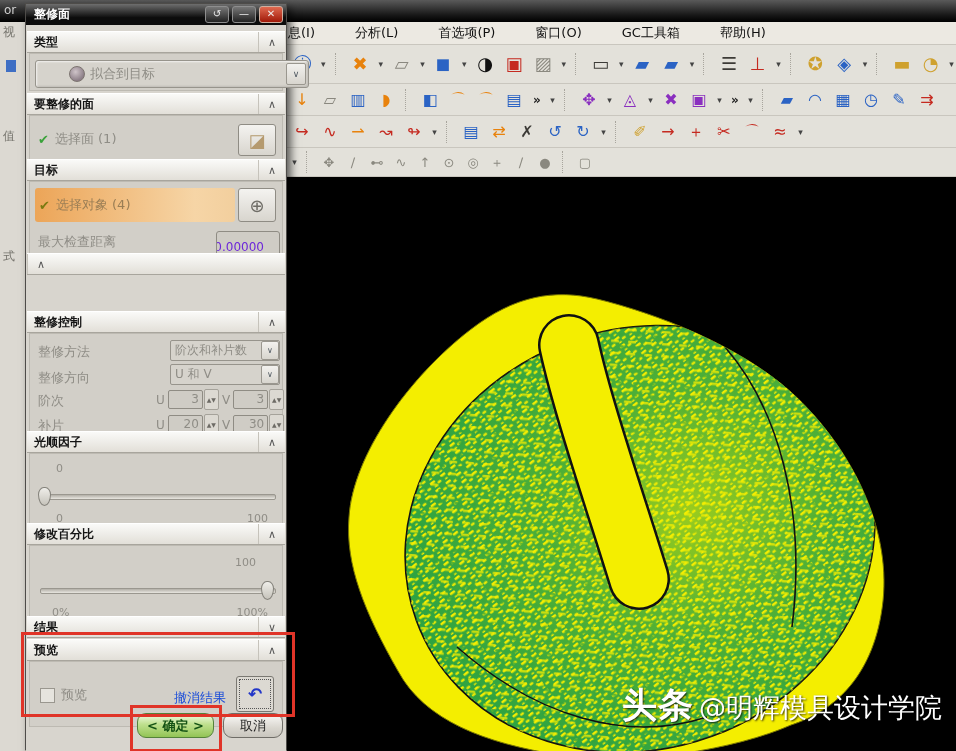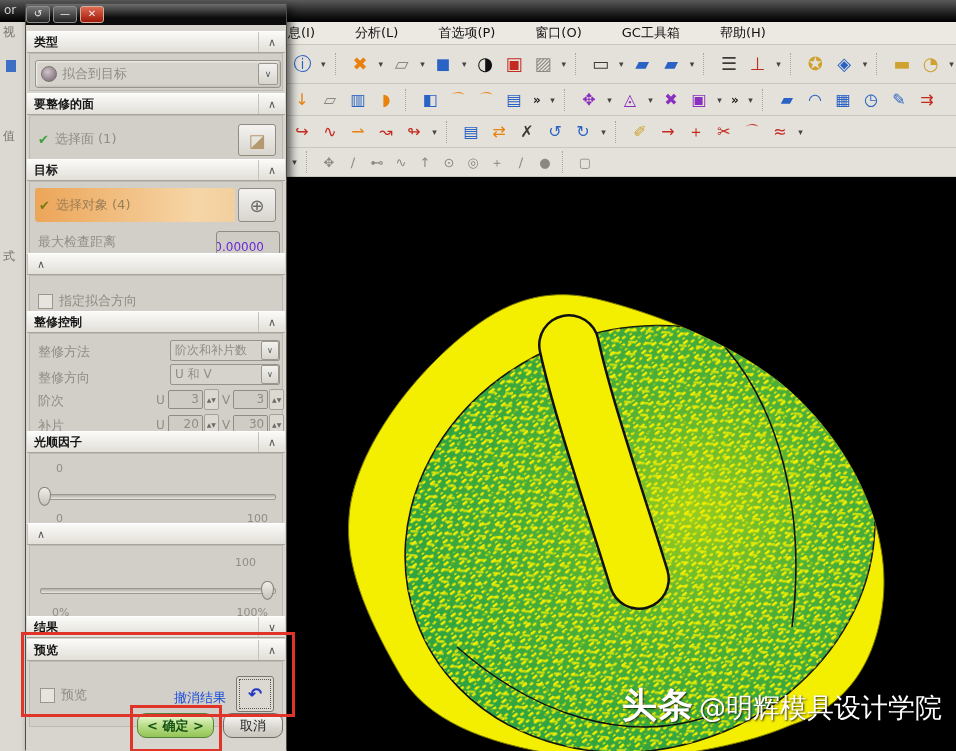--- a/index.html
+++ b/index.html
@@ -59,21 +59,21 @@
     background:linear-gradient(#fafaf8,#e2dfd8);border-top:1px solid #fff;border-bottom:1px solid #a8a59d;
     display:flex;align-items:center;}
   .sec .st{font-weight:bold;font-size:12px;color:#141414;padding-left:7px;flex:1;}
   .sec .chev{width:26px;height:100%;border-left:1px solid #c6c3bb;display:flex;align-items:center;
     justify-content:center;color:#555;font-size:11px;}
   .grp{position:absolute;left:3px;width:254px;background:#d2cfc8;border:1px solid #bdbab2;box-sizing:border-box;}
 
   .dis{color:#8f8d86;}
   .combo{position:absolute;height:26px;background:#d6d3cc;border:1px solid #97948c;border-radius:3px;
     box-shadow:inset 1px 1px 2px rgba(255,255,255,.7), inset -1px -1px 2px rgba(0,0,0,.12);
-    display:flex;align-items:center;font-size:13px;}
+    display:flex;align-items:center;font-size:13px;padding-left:28px;}
   .combo .ra{width:14px;height:14px;border-radius:50%;background:radial-gradient(circle at 40% 35%,#cfc4c9,#8d7f88 70%);
     margin:0 5px;border:1px solid #7c7470;}
   .combo .cv{flex:1;}
   .combo .da{width:18px;height:20px;margin-right:2px;border:1px solid #9a978f;border-radius:2px;
     background:linear-gradient(#f2f1ee,#d8d5ce);color:#4d565f;font-size:9px;display:flex;align-items:center;justify-content:center;}
 
   .selrow{position:absolute;display:flex;align-items:center;font-size:13px;}
   .selrow .chk{font-size:13px;margin:0 6px 0 4px;}
   .sqbtn{position:absolute;width:36px;height:30px;border:1px solid #8f8c84;border-radius:3px;
     background:linear-gradient(#f4f3f0,#d8d5ce);display:flex;align-items:center;justify-content:center;}
@@ -293,20 +293,21 @@
       </g>
     </svg>
     <div class="watermark">
       <span class="wb">头条</span>
       <span class="wr">@明辉模具设计学院</span>
     </div>
   </div>
 
   <div class="dlg">
     <div class="dlg-title">
+      <span class="tt">整修面</span>
       <span class="wbtn">↺</span>
       <span class="wbtn">—</span>
       <span class="wbtn close">✕</span>
     </div>
 
     <div class="dlg-body">
 
       <div class="sec" style="top:6px">
         <span class="st">类型</span>
         <span class="chev">∧</span>
@@ -346,26 +347,20 @@
           <span style="color:#6f6d67;font-size:18px">⊕</span>
         </div>
         <span class="lbl dis" style="left:8px;top:51px">最大检查距离</span>
         <div class="field" style="left:186px;top:49px;width:64px">
           <span>10.00000</span>
         </div>
       </div>
 
       <div class="sec" style="top:228px">
         <span class="chev">∧</span>
-      </div>
-      <div class="grp" style="top:250px;height:50px">
-        <div class="selrow" style="left:8px;top:16px">
-          <span class="cb"></span>
-          <span class="dis" style="margin-left:6px">指定拟合方向</span>
-        </div>
       </div>
 
       <div class="sec" style="top:286px">
         <span class="st">整修控制</span>
         <span class="chev">∧</span>
       </div>
       <div class="grp" style="top:308px;height:116px">
         <span class="lbl dis" style="left:8px;top:9px">整修方法</span>
         <div class="combo2" style="left:140px;top:6px;width:110px">
           <span>阶次和补片数</span>
@@ -406,20 +401,21 @@
       </div>
       <div class="grp" style="top:428px;height:86px">
         <span class="small" style="left:26px;top:8px">0</span>
         <div class="track" style="left:10px;top:40px;width:234px"></div>
         <div class="thumb" style="left:8px;top:33px"></div>
         <span class="small" style="left:26px;top:58px">0</span>
         <span class="small" style="right:14px;top:58px">100</span>
       </div>
 
       <div class="sec" style="top:498px">
+        <span class="st">修改百分比</span>
         <span class="chev">∧</span>
       </div>
       <div class="grp" style="top:520px;height:88px">
         <span class="small" style="right:26px;top:10px">100</span>
         <div class="track" style="left:10px;top:42px;width:234px"></div>
         <div class="thumb" style="right:8px;top:35px"></div>
         <span class="small" style="left:22px;top:60px">0%</span>
         <span class="small" style="right:14px;top:60px">100%</span>
       </div>
 

